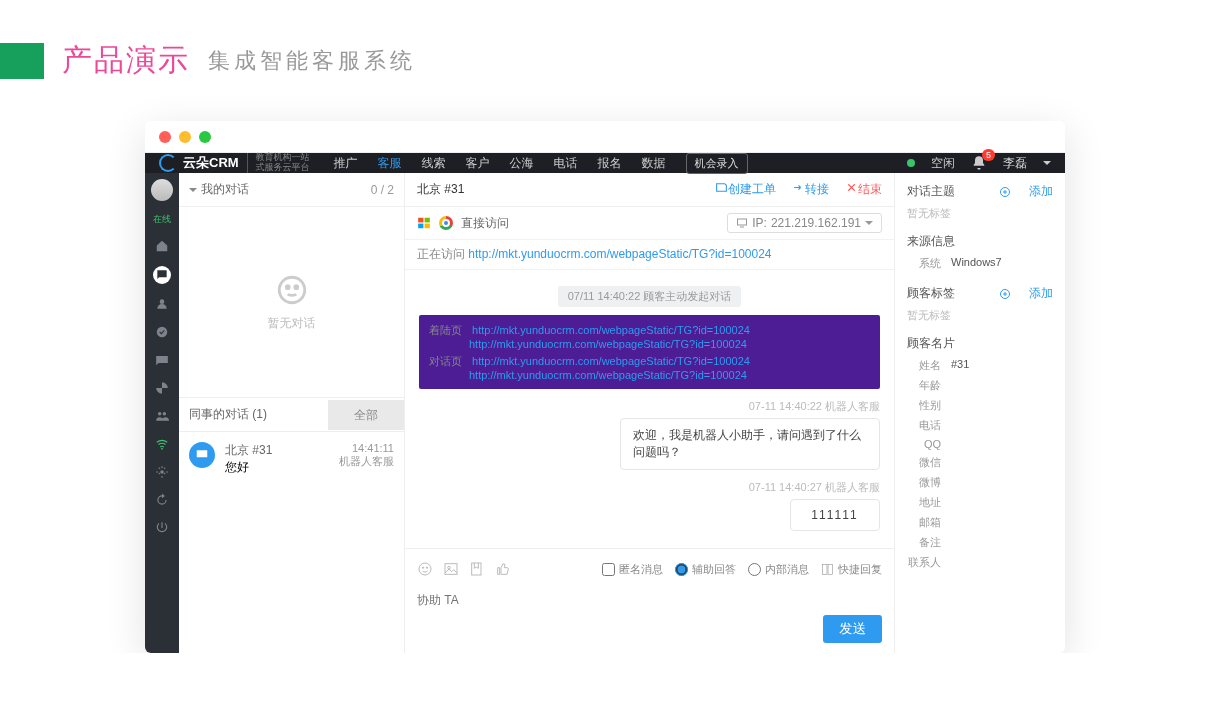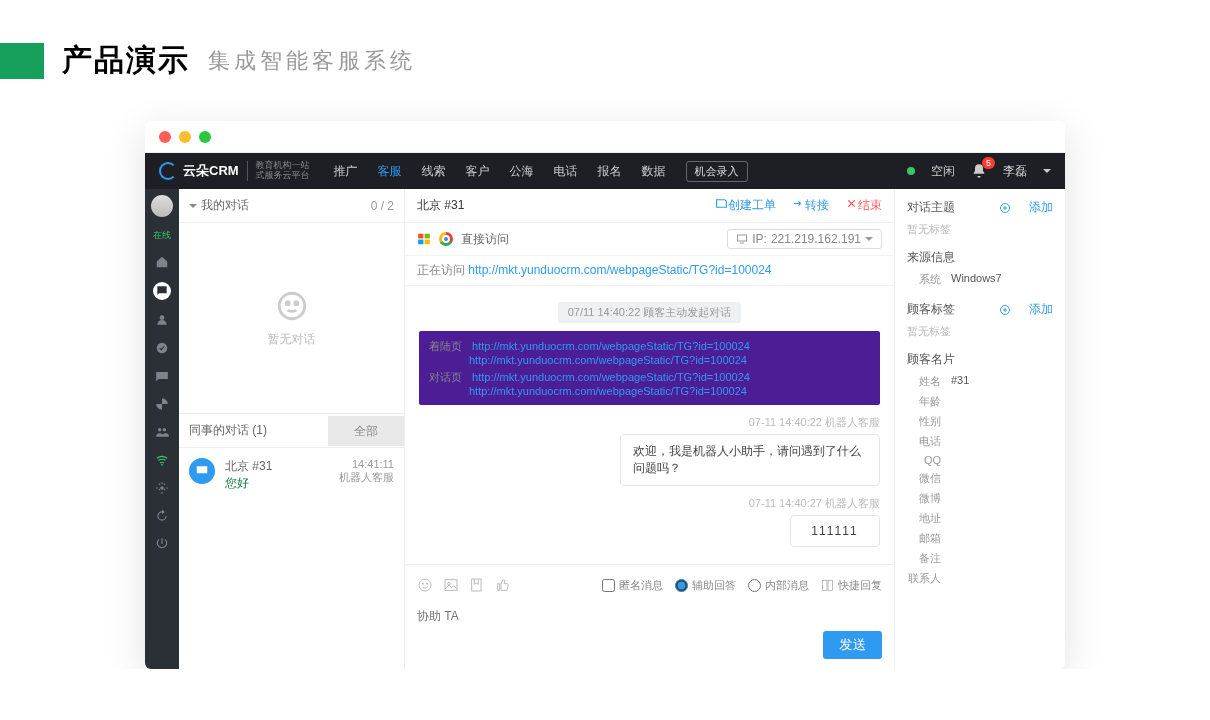--- a/index.html
+++ b/index.html
@@ -1,25 +1,25 @@
 <!DOCTYPE html>
 <html><head>
 <meta charset="utf-8">
 <style>
 *{box-sizing:border-box;margin:0;padding:0;font-family:"Microsoft YaHei","PingFang SC",sans-serif}
 body{background:#fff;font-size:12px;color:#333}
 .slide-header{display:flex;align-items:center;padding:40px 0 0 0}
 .sh-bar{width:44px;height:36px;background:#16a05c;margin-right:18px}
-.sh-title{font-size:30px;font-weight:700;color:#000000;letter-spacing:2px}
+.sh-title{font-size:30px;font-weight:400;color:#ec4899;letter-spacing:2px}
 .sh-sub{font-size:22px;color:#999;margin-left:18px;letter-spacing:4px}
 .window-wrap{width:920px;margin:40px auto 0;border-radius:6px;overflow:hidden;box-shadow:0 10px 40px rgba(0,0,0,.12);background:#fff}
 .mac-bar{height:32px;background:#fff;display:flex;align-items:center;padding:0 14px;gap:8px;border-bottom:1px solid #eee}
 .dot{width:12px;height:12px;border-radius:50%}
 .dot.r{background:#ff5f57}.dot.y{background:#ffbd2e}.dot.g{background:#28c940}
-.app-topnav{height:36px;background:#1d1f25;color:#bbb;display:flex;align-items:center;font-size:12px}
+.app-topnav{height:20px;background:#1d1f25;color:#bbb;display:flex;align-items:center;font-size:12px}
 .logo{display:flex;align-items:center;padding:0 14px}
 .logo-c{width:18px;height:18px;border:2px solid #2e9bf0;border-right-color:transparent;border-radius:50%;margin-right:6px}
 .logo-txt{color:#fff;font-weight:700;font-size:13px}
 .logo-sub{color:#888;font-size:9px;line-height:1.1;margin-left:8px;border-left:1px solid #555;padding-left:8px}
 .nav-items{display:flex}
 .nav-item{padding:0 10px;line-height:36px;cursor:pointer;color:#ccc}
 .nav-item.active{color:#2e9bf0}
 .nav-record{border:1px solid #666;border-radius:3px;padding:2px 8px;margin-left:10px;color:#ddd;font-size:11px}
 .nav-right{margin-left:auto;display:flex;align-items:center;padding-right:14px;gap:16px}
 .idle{display:flex;align-items:center;gap:16px;color:#ccc}
@@ -46,21 +46,21 @@
 .cl-empty{flex:0 0 190px;display:flex;flex-direction:column;align-items:center;justify-content:center;color:#bbb}
 .cl-empty svg{width:34px;height:34px;stroke:#ccc;fill:none;stroke-width:2}
 .cl-sub{display:flex;align-items:center;border-top:1px solid #eee;border-bottom:1px solid #eee}
 .cl-sub-left{flex:1;padding:8px 10px;color:#666;display:flex;align-items:center}
 .cl-sub-right{width:76px;text-align:center;background:#e9e9e9;color:#888;line-height:30px}
 .conv-item{display:flex;padding:10px;gap:10px;cursor:pointer}
 .conv-ic{width:26px;height:26px;border-radius:50%;background:#2e9bf0;display:flex;align-items:center;justify-content:center}
 .conv-ic svg{width:14px;height:14px;fill:#fff}
 .conv-txt{flex:1}
 .conv-txt .t1{color:#666}
-.conv-txt .t2{color:#15803d;font-weight:500}
+.conv-txt .t2{color:#000000;font-weight:500}
 .conv-meta{text-align:right;color:#999;font-size:11px}
 .chat{flex:1;display:flex;flex-direction:column;border-right:1px solid #eee;min-width:0}
 .chat-head{display:flex;align-items:center;padding:8px 12px;border-bottom:1px solid #eee}
 .chat-title{font-weight:500;color:#333}
 .chat-actions{margin-left:auto;display:flex;gap:16px;align-items:center}
 .ca{display:flex;align-items:flex-start;gap:0;color:#2e9bf0;cursor:pointer}
 .ca.end{color:#ff5a5a}
 .ca svg{width:13px;height:13px;fill:currentColor}
 .chat-sub{display:flex;align-items:center;padding:6px 12px;gap:8px;border-bottom:1px solid #f2f2f2;color:#666}
 .win-ic{width:14px;height:14px}

